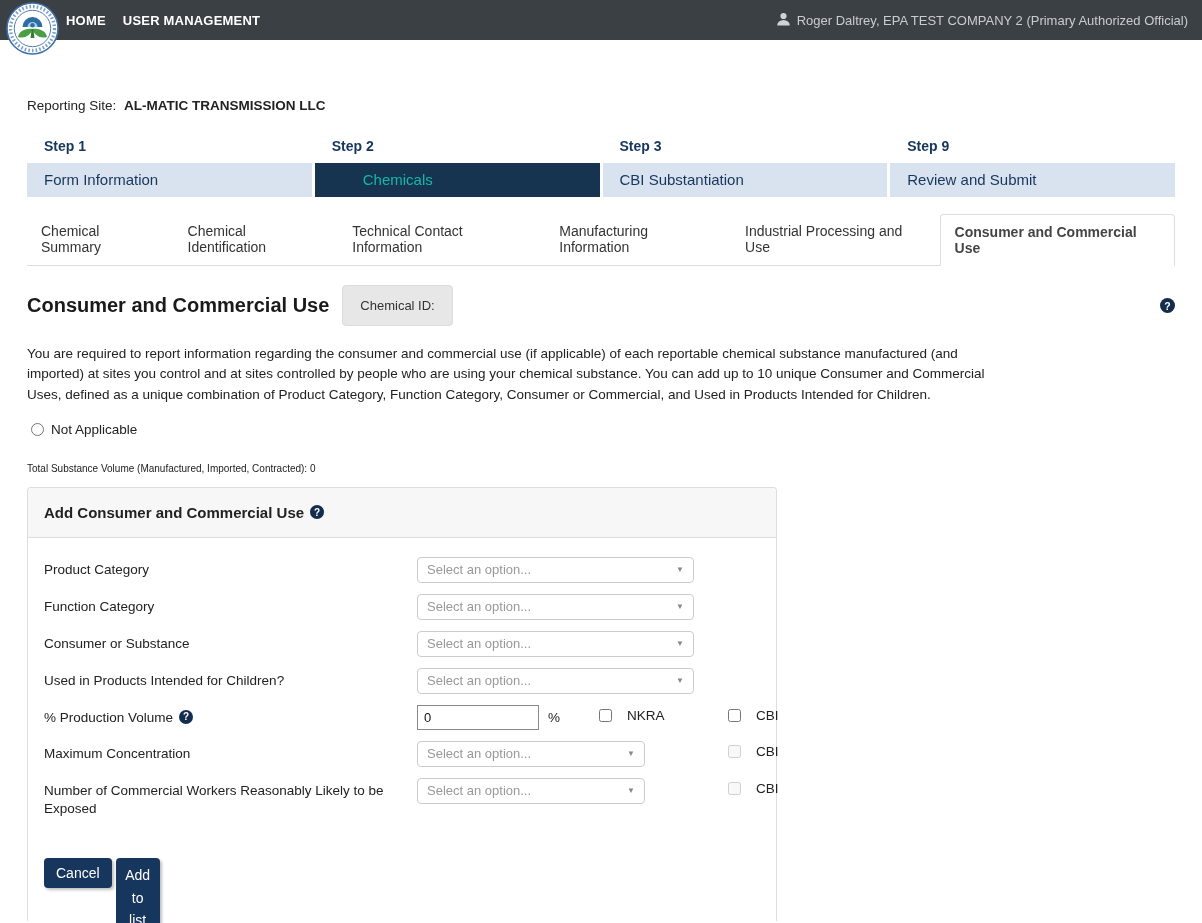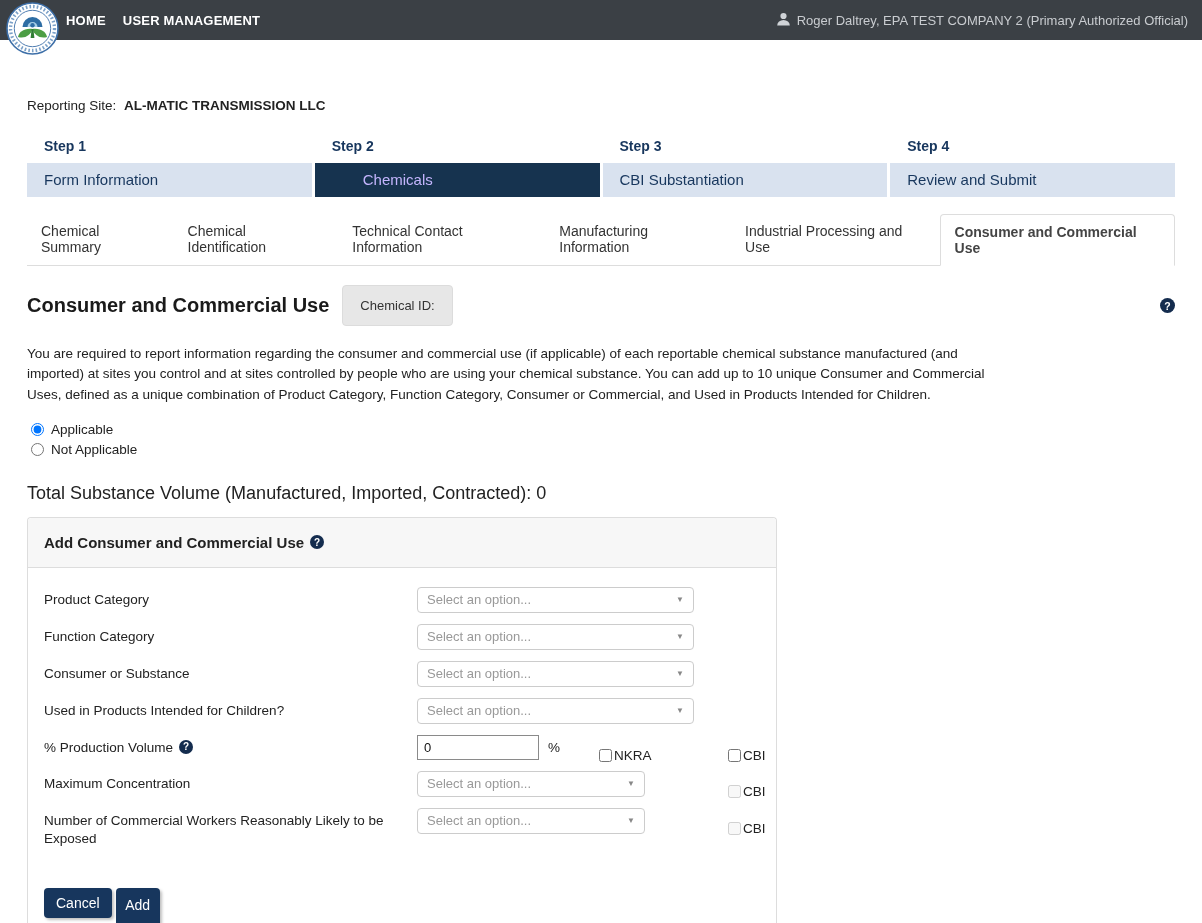--- a/index.html
+++ b/index.html
@@ -23,21 +23,21 @@
   .container { margin:0 27px; }
   .report-site { margin-top:58px; font-size:13.5px; color:#222; }
   .report-site .val { font-weight:bold; margin-left:4px; }
   
   .steps { margin-top:25px; display:grid; grid-template-columns:repeat(4,1fr); column-gap:3px; }
   .step-name { color:#17365d; font-weight:bold; font-size:14px; padding:0 0 9px 17px; }
   .step-bar {
     height:34px; line-height:34px; padding-left:17px;
     background:#d9e2ef; color:#17365d; font-weight:normal; font-size:15px; cursor:pointer;
   }
-  .step-bar.active { background:#16334f; color:#c4b5fd;padding-left:48px; }
+  .step-bar.active { background:#16334f; color:#14b8a6;padding-left:48px; }
   
   .tabs { margin-top:17px; display:flex; border-bottom:1px solid #ddd; }
   .tab { padding:9px 14px; font-size:14px; color:#333; cursor:pointer; margin-bottom:-1px; }
   .tab.active {
     background:#fff; border:1px solid #ddd; border-bottom:1px solid #fff;
     border-radius:4px 4px 0 0; font-weight:bold; color:#444;
   }
   
   .heading-row { margin-top:19px; display:flex; align-items:center; }
   .page-title { margin:0; font-size:20px; font-weight:bold; color:#1a1a1a; }
@@ -50,21 +50,21 @@
     display:inline-flex; align-items:center; justify-content:center;
     width:15px; height:15px; border-radius:50%; background:#142c4e; color:#fff;
     font-size:10.5px; font-weight:bold; cursor:pointer; flex:none; user-select:none;
   }
   .heading-row .help-circle { margin-left:auto; }
   
   .intro { margin-top:18px; max-width:965px; font-size:13.5px; line-height:1.5; color:#222; }
   .radios { margin-top:15px; margin-left:4px; }
   .radio-line { display:flex; align-items:center; gap:7px; height:20px; font-size:13.5px; }
   .radio-line input { margin:0; width:13px; height:13px; }
-  .total-line { margin-top:23px; font-size:18px; }
+  .total-line { margin-top:23px; font-size:10px; }
   
   .panel {
     margin-top:13px; width:750px; height:434px;
     border:1px solid #ddd; border-bottom:none; border-radius:4px 4px 0 0;
   }
   .panel-header {
     background:#f7f7f7; border-bottom:1px solid #ddd; border-radius:4px 4px 0 0;
     padding:16px; font-size:15px; font-weight:bold; display:flex; align-items:center; gap:6px;
   }
   .panel-header .help-circle { width:14px; height:14px; font-size:10px; }
@@ -81,21 +81,21 @@
     color:#999; font-size:13px; cursor:pointer;
   }
   .fake-select.narrow { width:228px; }
   .caret { font-size:8px; color:#888; }
   .pv-wrap { display:flex; align-items:center; }
   .pv-input {
     width:122px; height:25px; border:1px solid #8a8a8a; border-radius:0;
     padding:2px 6px; font-size:13px; color:#111; font-family:"Liberation Sans", sans-serif;
   }
   .pv-unit { margin-left:9px; font-size:13.5px; }
-  .chk { position:absolute; top:13px; display:flex; align-items:center; gap:2px;
+  .chk { position:absolute; top:3px; display:flex; align-items:center; gap:15px;
          font-size:13.5px; color:#222; }
   .chk input { margin:0; width:13px; height:13px; }
   .chk.nkra { left:182px; }
   .chk.cbi  { left:311px; }
   
   .buttons { margin-top:40px; display:flex; gap:4px; align-items:flex-start; }
   .btn {
     background:#17365d; color:#fff; border:none; border-radius:4px; font-size:14px;
     cursor:pointer; font-family:"Liberation Sans", sans-serif;
     box-shadow:2px 2px 3px rgba(0,0,0,.25);
@@ -149,21 +149,21 @@
     </div>
     <div>
       <div class="step-name">Step 2</div>
       <div class="step-bar active">Chemicals</div>
     </div>
     <div>
       <div class="step-name">Step 3</div>
       <div class="step-bar">CBI Substantiation</div>
     </div>
     <div>
-      <div class="step-name">Step 4</div>
+      <div class="step-name">Step 9</div>
       <div class="step-bar">Review and Submit</div>
     </div>
   </div>
 
   <div class="tabs">
     <div class="tab">Chemical Summary</div>
     <div class="tab">Chemical Identification</div>
     <div class="tab">Technical Contact Information</div>
     <div class="tab">Manufacturing Information</div>
     <div class="tab">Industrial Processing and Use</div>
@@ -173,24 +173,20 @@
   <div class="heading-row">
     <h1 class="page-title">Consumer and Commercial Use</h1>
     <button class="chem-id-btn">Chemical ID:</button>
     <span class="help-circle">?</span>
   </div>
 
   <p class="intro">You are required to report information regarding the consumer and commercial use (if applicable) of each reportable chemical substance manufactured (and imported) at sites you control and at sites controlled by people who are using your chemical substance. You can add up to 10 unique Consumer and Commercial Uses, defined as a unique combination of Product Category, Function Category, Consumer or Commercial, and Used in Products Intended for Children.</p>
 
   <div class="radios">
     <label class="radio-line">
-      <input type="radio" name="applicability" checked="" style="">
-      <span>Applicable</span>
-    </label>
-    <label class="radio-line">
       <input type="radio" name="applicability" style="">
       <span>Not Applicable</span>
     </label>
   </div>
 
   <div class="total-line">Total Substance Volume (Manufactured, Imported, Contracted): 0</div>
 
   <div class="panel">
     <div class="panel-header">
       <span>Add Consumer and Commercial Use</span>

